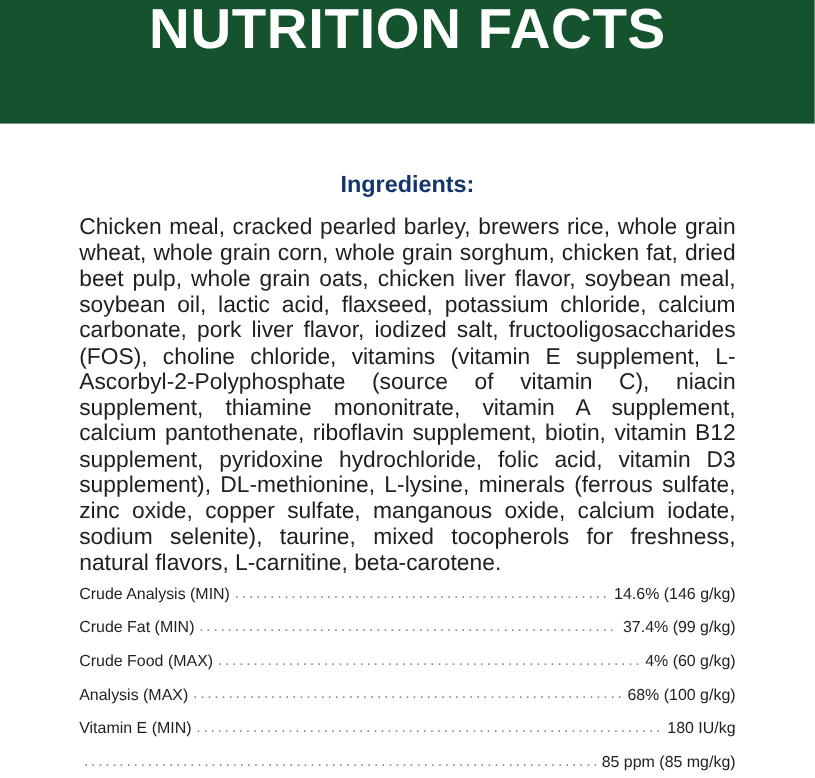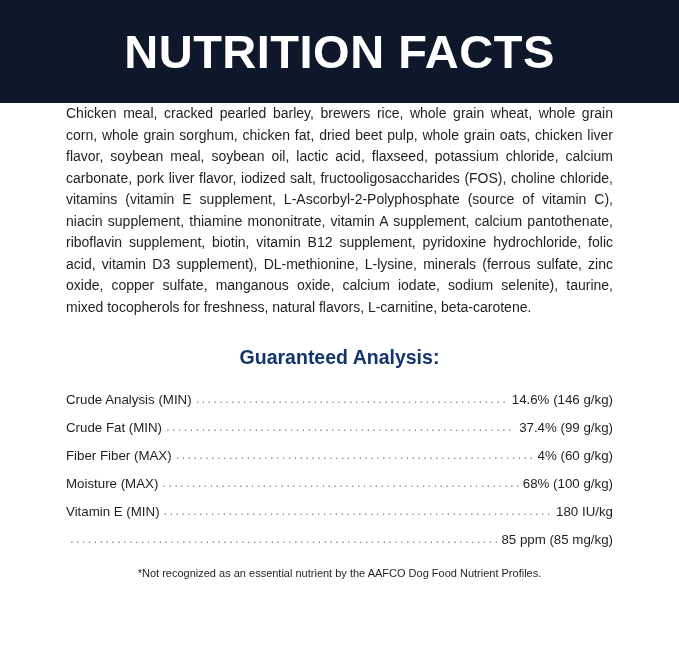--- a/index.html
+++ b/index.html
@@ -18,23 +18,22 @@
   .page {
     width: 679px;
     height: 648px;
     position: relative;
     background: #ffffff;
   }
   
   .banner {
     width: 679px;
     height: 103px;
-    background: #0f172a;
+    background: #14532d;
     display: flex;
-    align-items: center;
     justify-content: center;
   }
   .banner-title {
     color: #ffffff;
     font-size: 47px;
     font-weight: bold;
     letter-spacing: 0.5px;
     line-height: 1;
     font-family: "Liberation Sans", sans-serif;
   }
@@ -46,21 +45,21 @@
     text-align: center;
     color: #14356b;
     font-size: 19.5px;
     font-weight: bold;
     margin: 0;
   }
   #ingredients-heading { padding-top: 40px; padding-bottom: 13px; }
   #analysis-heading { padding-top: 28px; padding-bottom: 16px; }
 
   .ingredients-text {
-    font-size: 14px;
+    font-size: 19px;
     line-height: 21.5px;
     text-align: justify;
     text-justify: inter-word;
     color: #1f1f1f;
     margin: 0;
   }
 
   
   .analysis-list {
     margin: 0;
@@ -100,43 +99,43 @@
 <body>
 
 <div class="page">
 
   <div class="banner">
     <div class="banner-title">NUTRITION FACTS</div>
   </div>
 
   <div class="content">
 
+    <h2 class="section-heading" id="ingredients-heading">Ingredients:</h2>
 
     <p class="ingredients-text">Chicken meal, cracked pearled barley, brewers rice, whole grain wheat, whole grain corn, whole grain sorghum, chicken fat, dried beet pulp, whole grain oats, chicken liver flavor, soybean meal, soybean oil, lactic acid, flaxseed, potassium chloride, calcium carbonate, pork liver flavor, iodized salt, fructooligosaccharides (FOS), choline chloride, vitamins (vitamin E supplement, L-Ascorbyl-2-Polyphosphate (source of vitamin C), niacin supplement, thiamine mononitrate, vitamin A supplement, calcium pantothenate, riboflavin supplement, biotin, vitamin B12 supplement, pyridoxine hydrochloride, folic acid, vitamin D3 supplement), DL-methionine, L-lysine, minerals (ferrous sulfate, zinc oxide, copper sulfate, manganous oxide, calcium iodate, sodium selenite), taurine, mixed tocopherols for freshness, natural flavors, L-carnitine, beta-carotene.</p>
 
-    <h2 class="section-heading" id="analysis-heading">Guaranteed Analysis:</h2>
 
     <ul class="analysis-list">
       <li class="analysis-row">
         <span class="analysis-label">Crude Analysis (MIN)</span>
         <span class="dots">..................................................................................................</span>
         <span class="analysis-value">14.6% (146 g/kg)</span>
       </li>
       <li class="analysis-row">
         <span class="analysis-label">Crude Fat (MIN)</span>
         <span class="dots">..................................................................................................</span>
         <span class="analysis-value">37.4% (99 g/kg)</span>
       </li>
       <li class="analysis-row">
-        <span class="analysis-label">Fiber Fiber (MAX)</span>
+        <span class="analysis-label">Crude Food (MAX)</span>
         <span class="dots">..................................................................................................</span>
         <span class="analysis-value">4% (60 g/kg)</span>
       </li>
       <li class="analysis-row">
-        <span class="analysis-label">Moisture (MAX)</span>
+        <span class="analysis-label">Analysis (MAX)</span>
         <span class="dots">..................................................................................................</span>
         <span class="analysis-value">68% (100 g/kg)</span>
       </li>
       <li class="analysis-row">
         <span class="analysis-label">Vitamin E (MIN)</span>
         <span class="dots">..................................................................................................</span>
         <span class="analysis-value">180 IU/kg</span>
       </li>
       <li class="analysis-row">
         <span class="dots">..................................................................................................</span>

